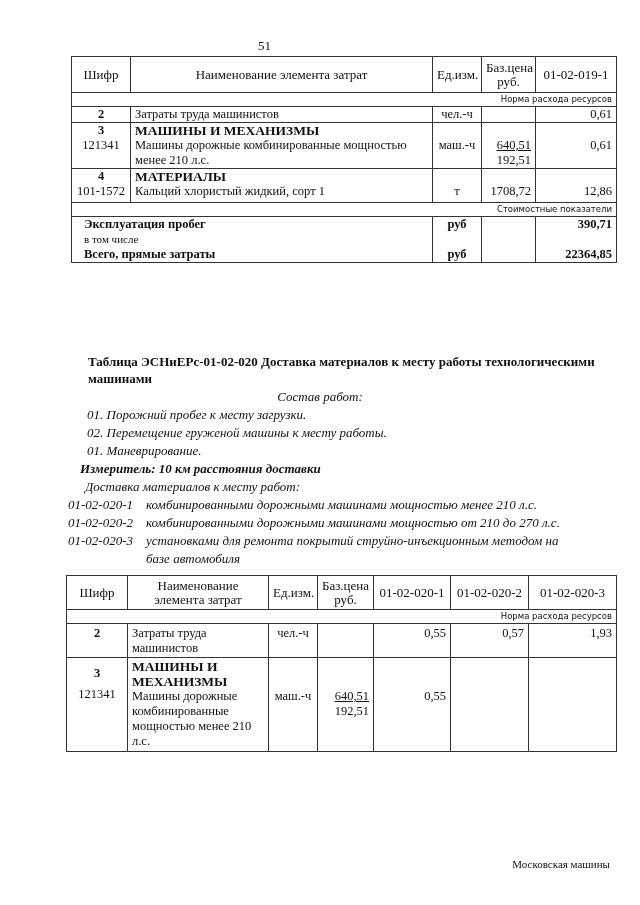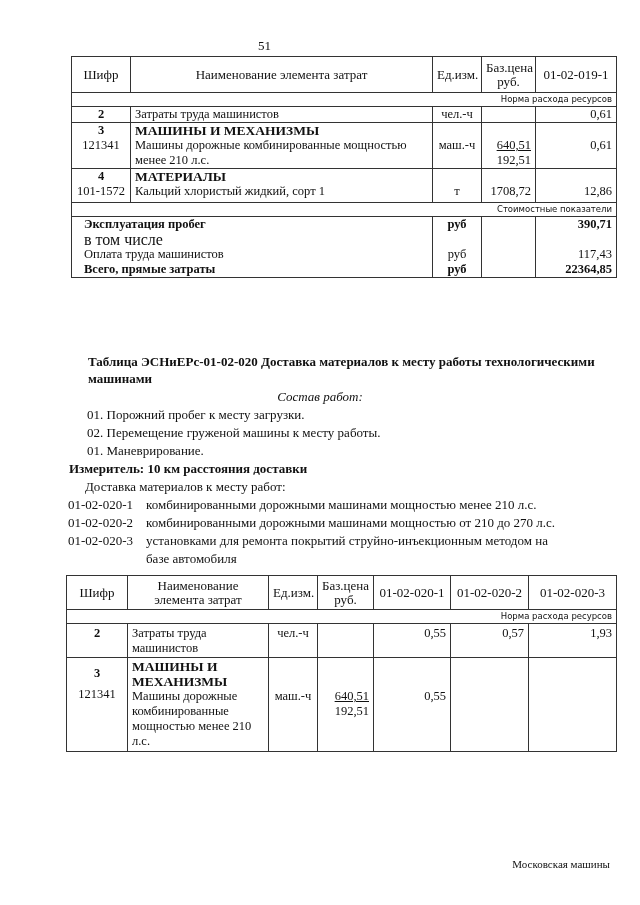--- a/index.html
+++ b/index.html
@@ -12,21 +12,21 @@
   .c { text-align:center; }
   .r { text-align:right; }
   .b { font-weight:bold; }
   .hdr td { vertical-align:middle; font-size:13px; }
   .sect td { font-family:"DejaVu Sans", sans-serif; font-size:8.5px; text-align:right; padding:1px 4px; line-height:11px; }
   .u { text-decoration:underline; }
   .nob-t { border-top:none; }
   .nob-b { border-bottom:none; }
   .title { left:88px; top:353px; width:540px; font-weight:bold; font-size:13px; line-height:17px; }
   .sostav { left:0; width:640px; top:389px; text-align:center; font-style:italic; font-size:13px; }
-  .line { font-size:13px; line-height:18px; }
+  .line { font-size:13px; line-height:18px;font-style:italic; }
   .code { display:inline-block; width:78px; }
   .footer { right:30px; top:858px; font-size:11px; }
 </style>
 </head>
 <body>
 
 <div class="abs page-num">51</div>
 
 <table style="left:71px; top:56px; width:545px;">
   <colgroup>
@@ -85,46 +85,40 @@
   <tr class="sect">
         <td colspan="5">Стоимостные показатели</td>
       </tr>
   <tr>
     <td colspan="2" class="b nob-b" style="padding-left:12px">Эксплуатация пробег</td>
     <td class="c b nob-b">руб</td>
     <td class="nob-b"></td>
     <td class="r b nob-b">390,71</td>
   </tr>
   <tr>
-    <td colspan="2" class="nob-t nob-b" style="padding-left:12px; font-size:16px">в том числе</td>
+    <td colspan="2" class="nob-t nob-b" style="padding-left:12px; font-size:11px">в том числе</td>
     <td class="nob-t nob-b"></td>
     <td class="nob-t nob-b"></td>
     <td class="nob-t nob-b"></td>
-  </tr>
-  <tr>
-    <td colspan="2" class="nob-t nob-b" style="padding-left:12px">Оплата труда машинистов</td>
-    <td class="c nob-t nob-b">руб</td>
-    <td class="nob-t nob-b"></td>
-    <td class="r nob-t nob-b">117,43</td>
   </tr>
   <tr>
     <td colspan="2" class="b nob-t" style="padding-left:12px">Всего, прямые затраты</td>
     <td class="c b nob-t">руб</td>
     <td class="nob-t"></td>
     <td class="r b nob-t">22364,85</td>
   </tr>
 </tbody>
   </table>
 
 <div class="abs title">Таблица  ЭСНиЕРс-01-02-020  Доставка материалов к месту работы технологическими машинами</div>
 <div class="abs sostav">Состав работ:</div>
 <div class="abs line" style="left:87px; top:406px;">01. Порожний пробег к месту загрузки.</div>
 <div class="abs line" style="left:87px; top:424px;">02. Перемещение груженой машины к месту работы.</div>
 <div class="abs line" style="left:87px; top:442px;">01. Маневрирование.</div>
-<div class="abs line b" style="left:69px; top:460px;">Измеритель: 10 км расстояния доставки</div>
+<div class="abs line b" style="left:80px; top:460px;">Измеритель: 10 км расстояния доставки</div>
 <div class="abs line" style="left:85px; top:478px;">Доставка материалов к месту работ:</div>
 <div class="abs line" style="left:68px; top:496px; width:545px;">
   <span class="code">01-02-020-1</span><span>комбинированными дорожными машинами мощностью менее 210 л.с.</span>
 </div>
 <div class="abs line" style="left:68px; top:514px; width:545px;">
   <span class="code">01-02-020-2</span><span>комбинированными дорожными машинами мощностью от 210 до 270 л.с.</span>
 </div>
 <div class="abs line" style="left:68px; top:532px; width:545px; display:flex;">
   <span class="code" style="flex:none">01-02-020-3</span>
     <span style="width:420px">установками для ремонта покрытий струйно-инъекционным методом на базе автомобиля</span>

